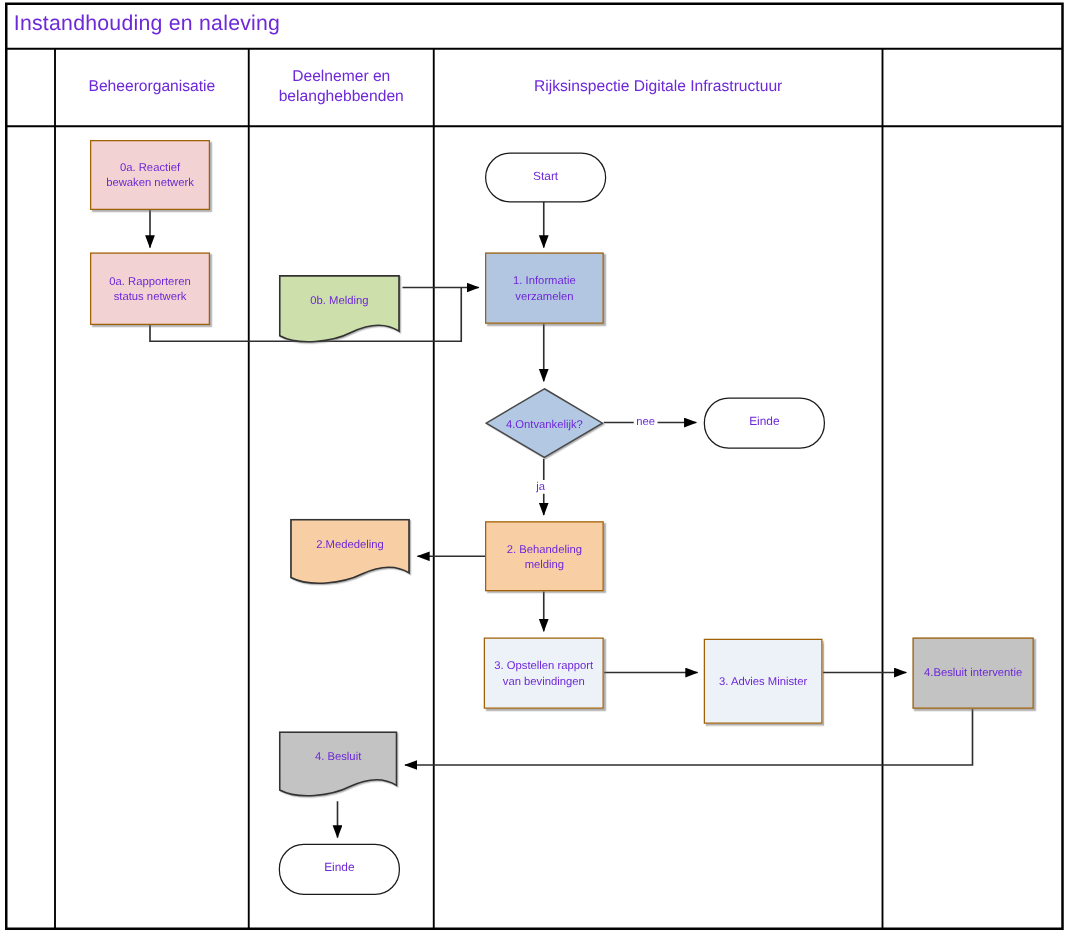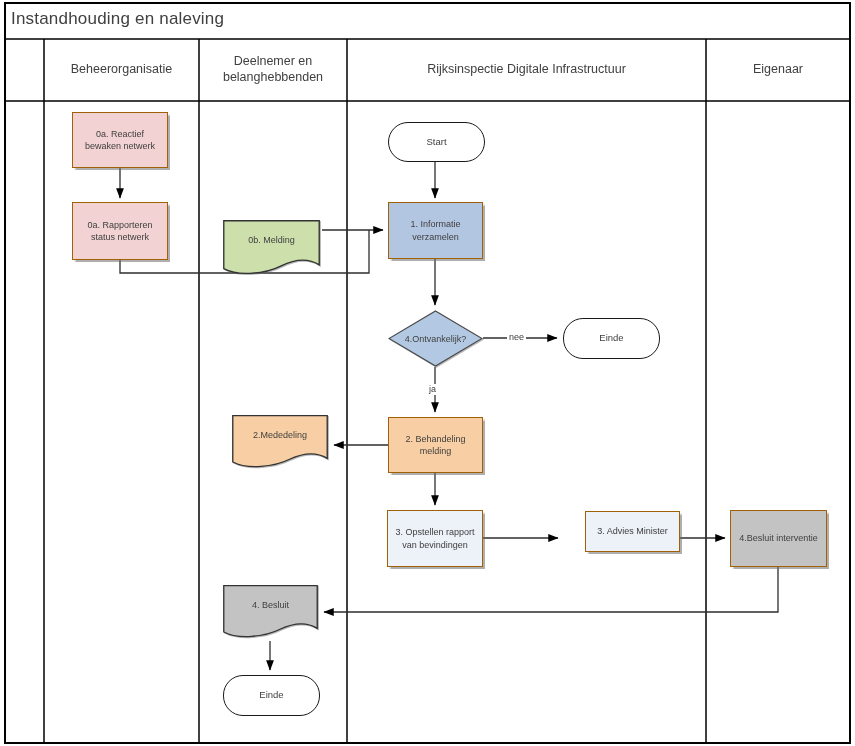--- a/index.html
+++ b/index.html
@@ -1,18 +1,18 @@
 <!DOCTYPE html>
 <html style="--pink: #f2d2d2; --green: #cde0ab; --blue: #b3c6e1; --diamond_blue: #b3c9e3; --orange: #f8cfa4; --light: #edf1f8; --gray: #c3c3c3;"><head>
 <meta charset="utf-8">
 <style>
   html,body{margin:0;padding:0;background:#fff;}
   #canvas{
     position:relative;width:855px;height:746px;background:#fff;overflow:hidden;
-    font-family:"Liberation Sans","DejaVu Sans",sans-serif;color:#404040;
+    font-family:"Liberation Sans","DejaVu Sans",sans-serif;color:#6d28d9;
   }
   svg.overlay{position:absolute;left:0;top:0;width:855px;height:746px;}
   #page-title{
     position:absolute;left:11px;top:9px;font-size:17px;letter-spacing:.2px;
   }
   .lane-head{
     position:absolute;top:40px;height:60px;display:flex;align-items:center;
     justify-content:center;text-align:center;font-size:12.5px;line-height:1.25;
   }
   .node{
@@ -81,21 +81,20 @@
       <line x1="658" y1="538" x2="725" y2="538" marker-end="url(#arr)"></line>
       <polyline points="778,567 778,612 324,612" marker-end="url(#arr)"></polyline>
       <line x1="270" y1="641" x2="270" y2="670" marker-end="url(#arr)"></line>
     </g>
   </svg>
 
   <div id="page-title">Instandhouding en naleving</div>
   <div class="lane-head" style="left:44px;width:155px;">Beheerorganisatie</div>
   <div class="lane-head" style="left:199px;width:148px;">Deelnemer en belanghebbenden</div>
   <div class="lane-head" style="left:347px;width:359px;">Rijksinspectie Digitale Infrastructuur</div>
-  <div class="lane-head" style="left:706px;width:144px;">Eigenaar</div>
 
   <div class="node proc fill-pink" style="left:72px;top:112px;width:96px;height:56px;">0a. Reactief bewaken netwerk</div>
   <div class="node proc fill-pink" style="left:72px;top:202px;width:96px;height:58px;">0a. Rapporteren status netwerk</div>
 
   <div class="doc" style="left:223px;top:200px;width:97px;height:58px;margin-top:20px;">
     <svg viewBox="0 0 100 62" preserveAspectRatio="none">
       <path d="M0.8,0.8 H99.2 V48 C87,40 74,42 60,49 C44,57.5 16,60.5 0.8,52 Z" style="fill:var(--green)" stroke="#333" stroke-width="1.4"></path>
     </svg>
     <div class="doc-label">0b. Melding</div>
   </div>
@@ -126,20 +125,20 @@
     </svg>
     <div class="d-label">4.Ontvankelijk?</div>
   </div>
 
   <div class="node stadium" style="left:563px;top:318px;width:95px;height:39px;">Einde</div>
 
   <div class="node proc fill-orange" style="left:388px;top:417px;width:95px;height:56px;">2. Behandeling melding</div>
 
   <div class="node proc fill-light" style="left:387px;top:510px;width:96px;height:57px;">3. Opstellen rapport van bevindingen</div>
 
-  <div class="node proc fill-light" style="left:563px;top:511px;width:95px;height:41px;margin-left:22px;">3. Advies Minister</div>
+  <div class="node proc fill-light" style="left:563px;top:511px;width:95px;height:68px;">3. Advies Minister</div>
 
   <div class="node proc fill-gray" style="left:730px;top:510px;width:97px;height:57px;">4.Besluit interventie</div>
 
   <div class="edge-label" style="left:507px;top:332px;">nee</div>
   <div class="edge-label" style="left:427px;top:384px;">ja</div>
 
 </div>
 
 </body></html>

